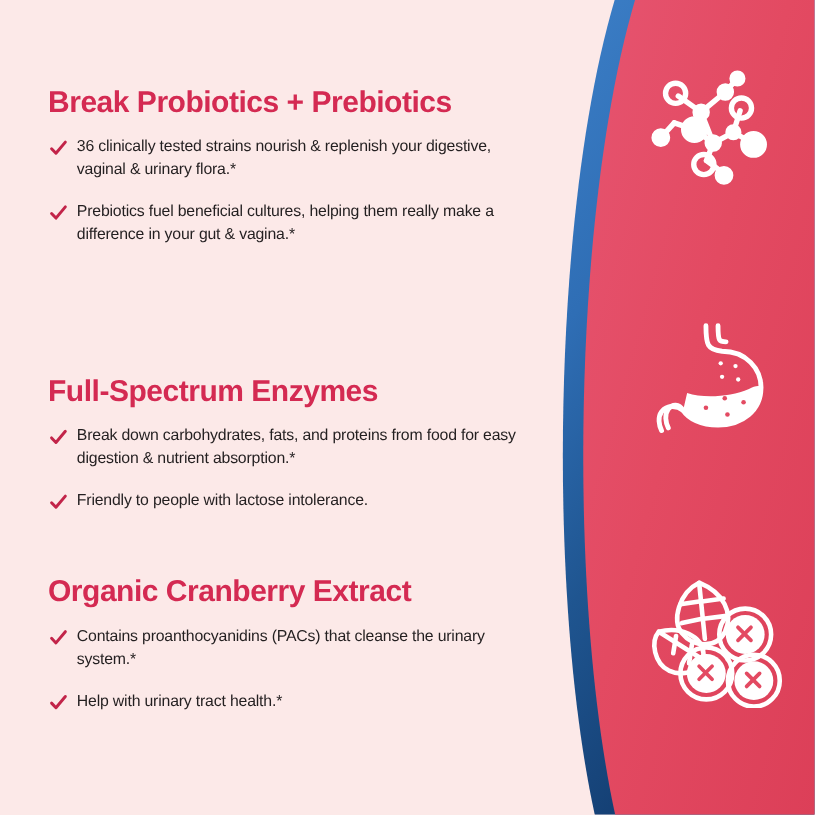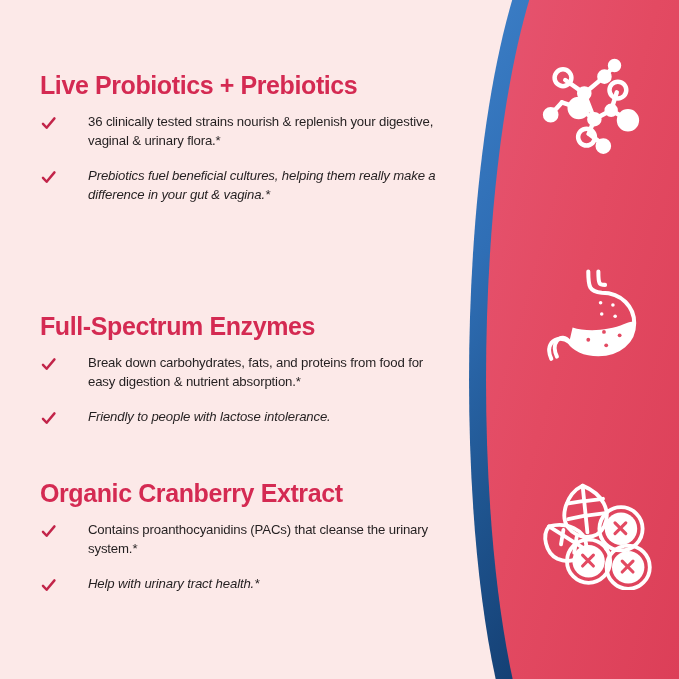--- a/index.html
+++ b/index.html
@@ -64,23 +64,22 @@
     margin: 0;
     padding: 0;
   }
 
   .bullet {
     position: relative;
     display: flex;
     align-items: flex-start;
     margin-bottom: 17px;
     padding-left: 0;
-    gap: 24px;
-  }
-  .bullet:last-child { margin-bottom: 0; font-style: italic; }
+  }
+  .bullet:last-child { margin-bottom: 0; }
 
   .check-icon {
     flex: 0 0 auto;
     width: 17px;
     height: 17px;
     margin-top: 2px;
     margin-right: 7px;
     color: #c22449;
   }
   .check-icon svg { display: block; width: 17px; height: 17px; }
@@ -218,21 +217,21 @@
         <line x1="71" y1="76" x2="80" y2="85"></line>
           <line x1="80" y1="76" x2="71" y2="85"></line>
       </g>
       <circle cx="58" cy="66" r="1.8" fill="#ffffff" stroke="none"></circle>
     </svg>
   </div>
 
   <div class="content">
 
     <div class="section section-probiotics">
-      <h2 class="section-heading">Live Probiotics + Prebiotics</h2>
+      <h2 class="section-heading">Break Probiotics + Prebiotics</h2>
       <ul class="bullet-list">
         <li class="bullet">
           <span class="check-icon">
             <svg viewBox="0 0 20 20" fill="none" stroke="currentColor" stroke-width="2.9" stroke-linecap="round" stroke-linejoin="round">
               <path d="M3.5 10.5 L7.8 15 L17 4"></path>
             </svg>
           </span>
           <span class="bullet-text">36 clinically tested strains nourish &amp; replenish your digestive, vaginal &amp; urinary flora.*</span>
         </li>
         <li class="bullet">

